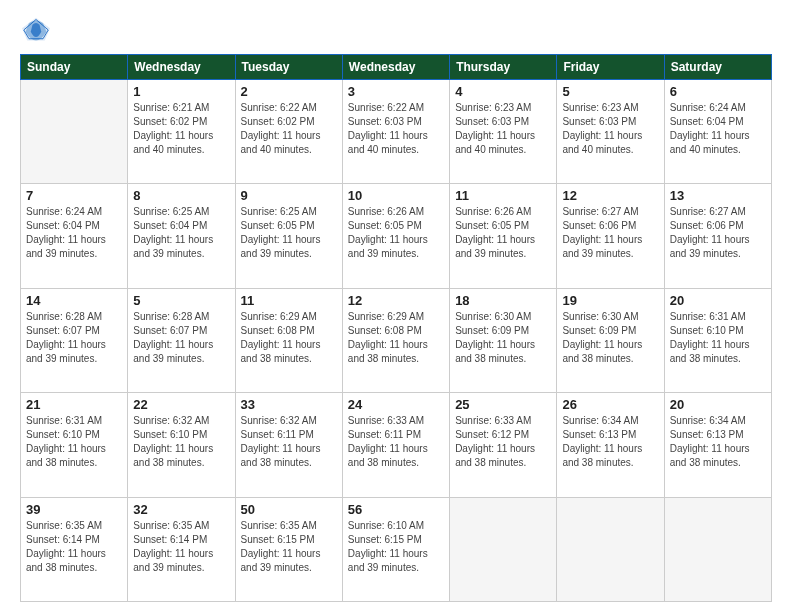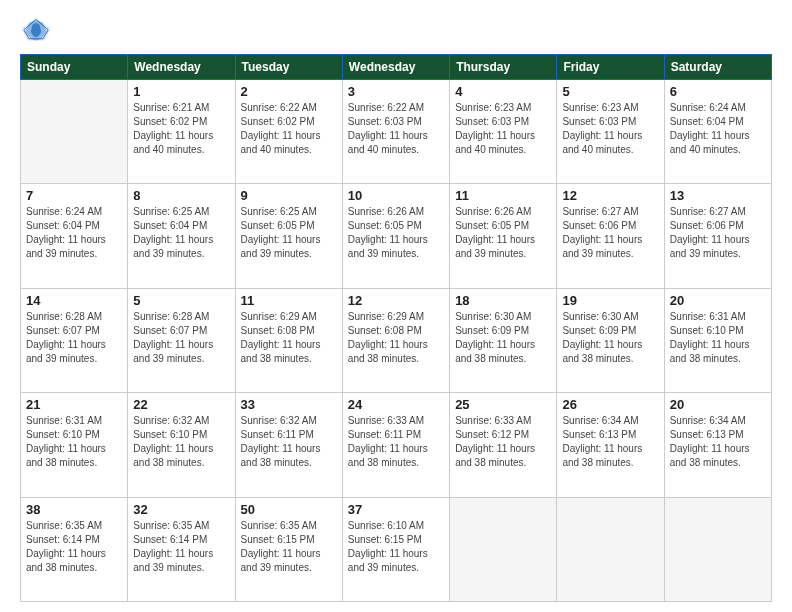--- a/index.html
+++ b/index.html
@@ -358,21 +358,21 @@
         <span class="day-num">20</span>
         <div class="day-info">
           <span>Sunrise: 6:34 AM</span><br>
           <span>Sunset: 6:13 PM</span><br>
           <span>Daylight: 11 hours and 38 minutes.</span>
         </div>
       </td>
         </tr>
         <tr>
           <td>
-        <span class="day-num">38</span>
+        <span class="day-num">39</span>
         <div class="day-info">
           <span>Sunrise: 6:35 AM</span><br>
           <span>Sunset: 6:14 PM</span><br>
           <span>Daylight: 11 hours and 38 minutes.</span>
         </div>
       </td>
           <td>
         <span class="day-num">32</span>
         <div class="day-info">
           <span>Sunrise: 6:35 AM</span><br>
@@ -382,21 +382,21 @@
       </td>
           <td>
         <span class="day-num">50</span>
         <div class="day-info">
           <span>Sunrise: 6:35 AM</span><br>
           <span>Sunset: 6:15 PM</span><br>
           <span>Daylight: 11 hours and 39 minutes.</span>
         </div>
       </td>
           <td>
-        <span class="day-num">37</span>
+        <span class="day-num">56</span>
         <div class="day-info">
           <span>Sunrise: 6:10 AM</span><br>
           <span>Sunset: 6:15 PM</span><br>
           <span>Daylight: 11 hours and 39 minutes.</span>
         </div>
       </td>
           <td class="empty"></td>
           <td class="empty"></td>
           <td class="empty"></td>
         </tr>

